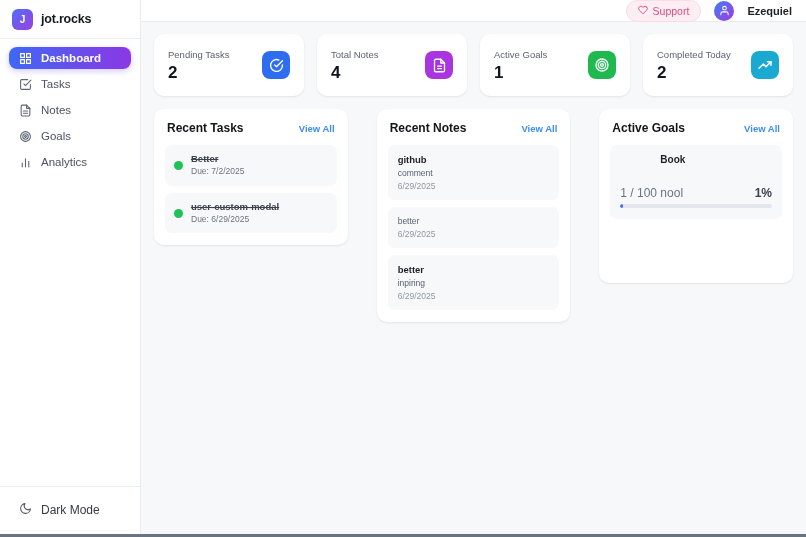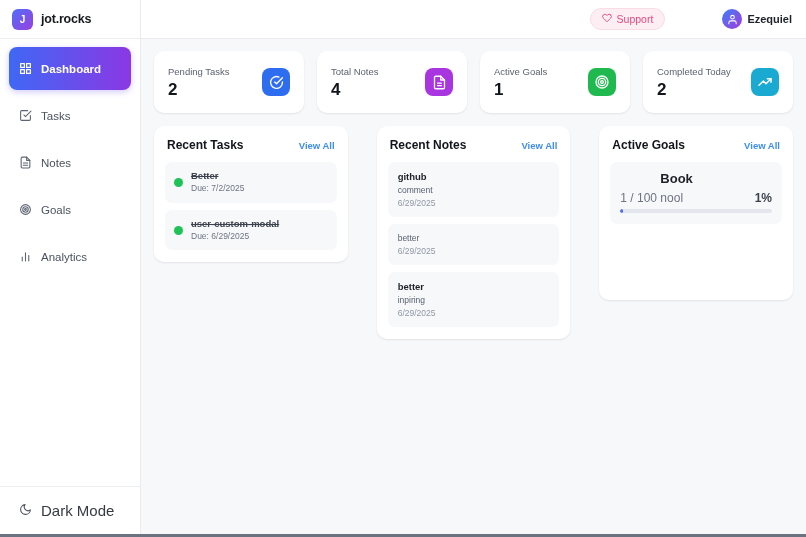--- a/index.html
+++ b/index.html
@@ -44,21 +44,21 @@
   }
   .brand-name {
     font-size: 12.5px;
     font-weight: bold;
     color: #16181d;
     letter-spacing: -0.2px;
   }
   .nav { padding: 8px 9px 0 9px; flex: 1; }
   .nav-item {
     display: flex; align-items: center; gap: 9px;
-    height: 43px;
+    height: 22px;
     padding: 0 10px;
     border-radius: 8px;
     margin-bottom: 4px;
     color: #4b5260;
     font-size: 11.5px;
     cursor: pointer;
   }
   .nav-item .ico { width: 13px; height: 13px; display:flex; align-items:center; justify-content:center; flex-shrink:0;}
   .nav-item.active {
     background: linear-gradient(90deg, #3f68f5 0%, #8b38e4 100%);
@@ -69,55 +69,55 @@
   .nav-item.active .ico svg { stroke: #ffffff; }
   .nav-item .ico svg { stroke: #5d6473; }
 
   .sidebar-footer {
     border-top: 1px solid #eceef1;
     padding: 10px 9px 14px 9px;
   }
   .footer-item {
     display: flex; align-items: center; gap: 9px;
     height: 26px; padding: 0 10px;
-    color: #353a44; font-size: 15px; cursor: pointer;
+    color: #353a44; font-size: 12px; cursor: pointer;
     border-radius: 8px;
   }
   .footer-item .ico svg { stroke: #4b5260; }
 
   
   .main {
     flex: 1;
     background: #f7f8fa;
     display: flex;
     flex-direction: column;
     min-width: 0;
   }
   .topbar {
-    height: 39px;
+    height: 22px;
     background: #ffffff;
     border-bottom: 1px solid #e9ebef;
     display: flex;
     align-items: center;
     justify-content: flex-end;
     padding: 0 14px;
     gap: 13px;
     flex-shrink: 0;
   }
   .support-pill {
     display: flex; align-items: center; gap: 5px;
     background: #fdeef3;
     border: 1px solid #fadce6;
     color: #e24a7d;
     font-size: 10.5px;
     padding: 4px 11px;
     border-radius: 14px;
     cursor: pointer;
   }
-  .user-chip { display: flex; align-items: center; gap: 5px; cursor: pointer; margin-left: 44px; }
+  .user-chip { display: flex; align-items: center; gap: 13px; cursor: pointer; }
   .avatar {
     width: 20px; height: 20px; border-radius: 50%;
     background: linear-gradient(135deg, #3f7ef5 0%, #a13ae0 100%);
     display: flex; align-items: center; justify-content: center;
   }
   .user-name { font-size: 11px; color: #1d2128; font-weight: bold; }
 
   .content { padding: 12px 13px; overflow: hidden; }
 
   
@@ -195,21 +195,21 @@
   .note-item:last-child { margin-bottom: 0; }
   .note-title { font-size: 9.5px; font-weight: bold; color: #1d2128; margin-bottom: 3px; }
   .note-body { font-size: 8.5px; color: #596070; margin-bottom: 3px; }
   .note-date { font-size: 8.5px; color: #9097a5; }
 
   .goal-item {
     background: #f7f8fa;
     border-radius: 7px;
     padding: 9px 10px 11px 10px;
   }
-  .goal-title { font-size: 13px; font-weight: bold; color: #1d2128; margin-bottom: 5px; padding-left: 40px; }
+  .goal-title { font-size: 10px; font-weight: bold; color: #1d2128; margin-bottom: 21px; padding-left: 40px; }
   .goal-meta {
     display: flex; align-items: center; justify-content: space-between;
     font-size: 12px; color: #6d7483; margin-bottom: 4px;
   }
   .goal-pct { font-weight: bold; color: #3c424d; }
   .progress-track {
     height: 4px; border-radius: 3px; background: #e3e6ec; overflow: hidden;
   }
   .progress-fill { height: 100%; border-radius: 3px; background: #4d6ef4; }
   .scroll-edge {

